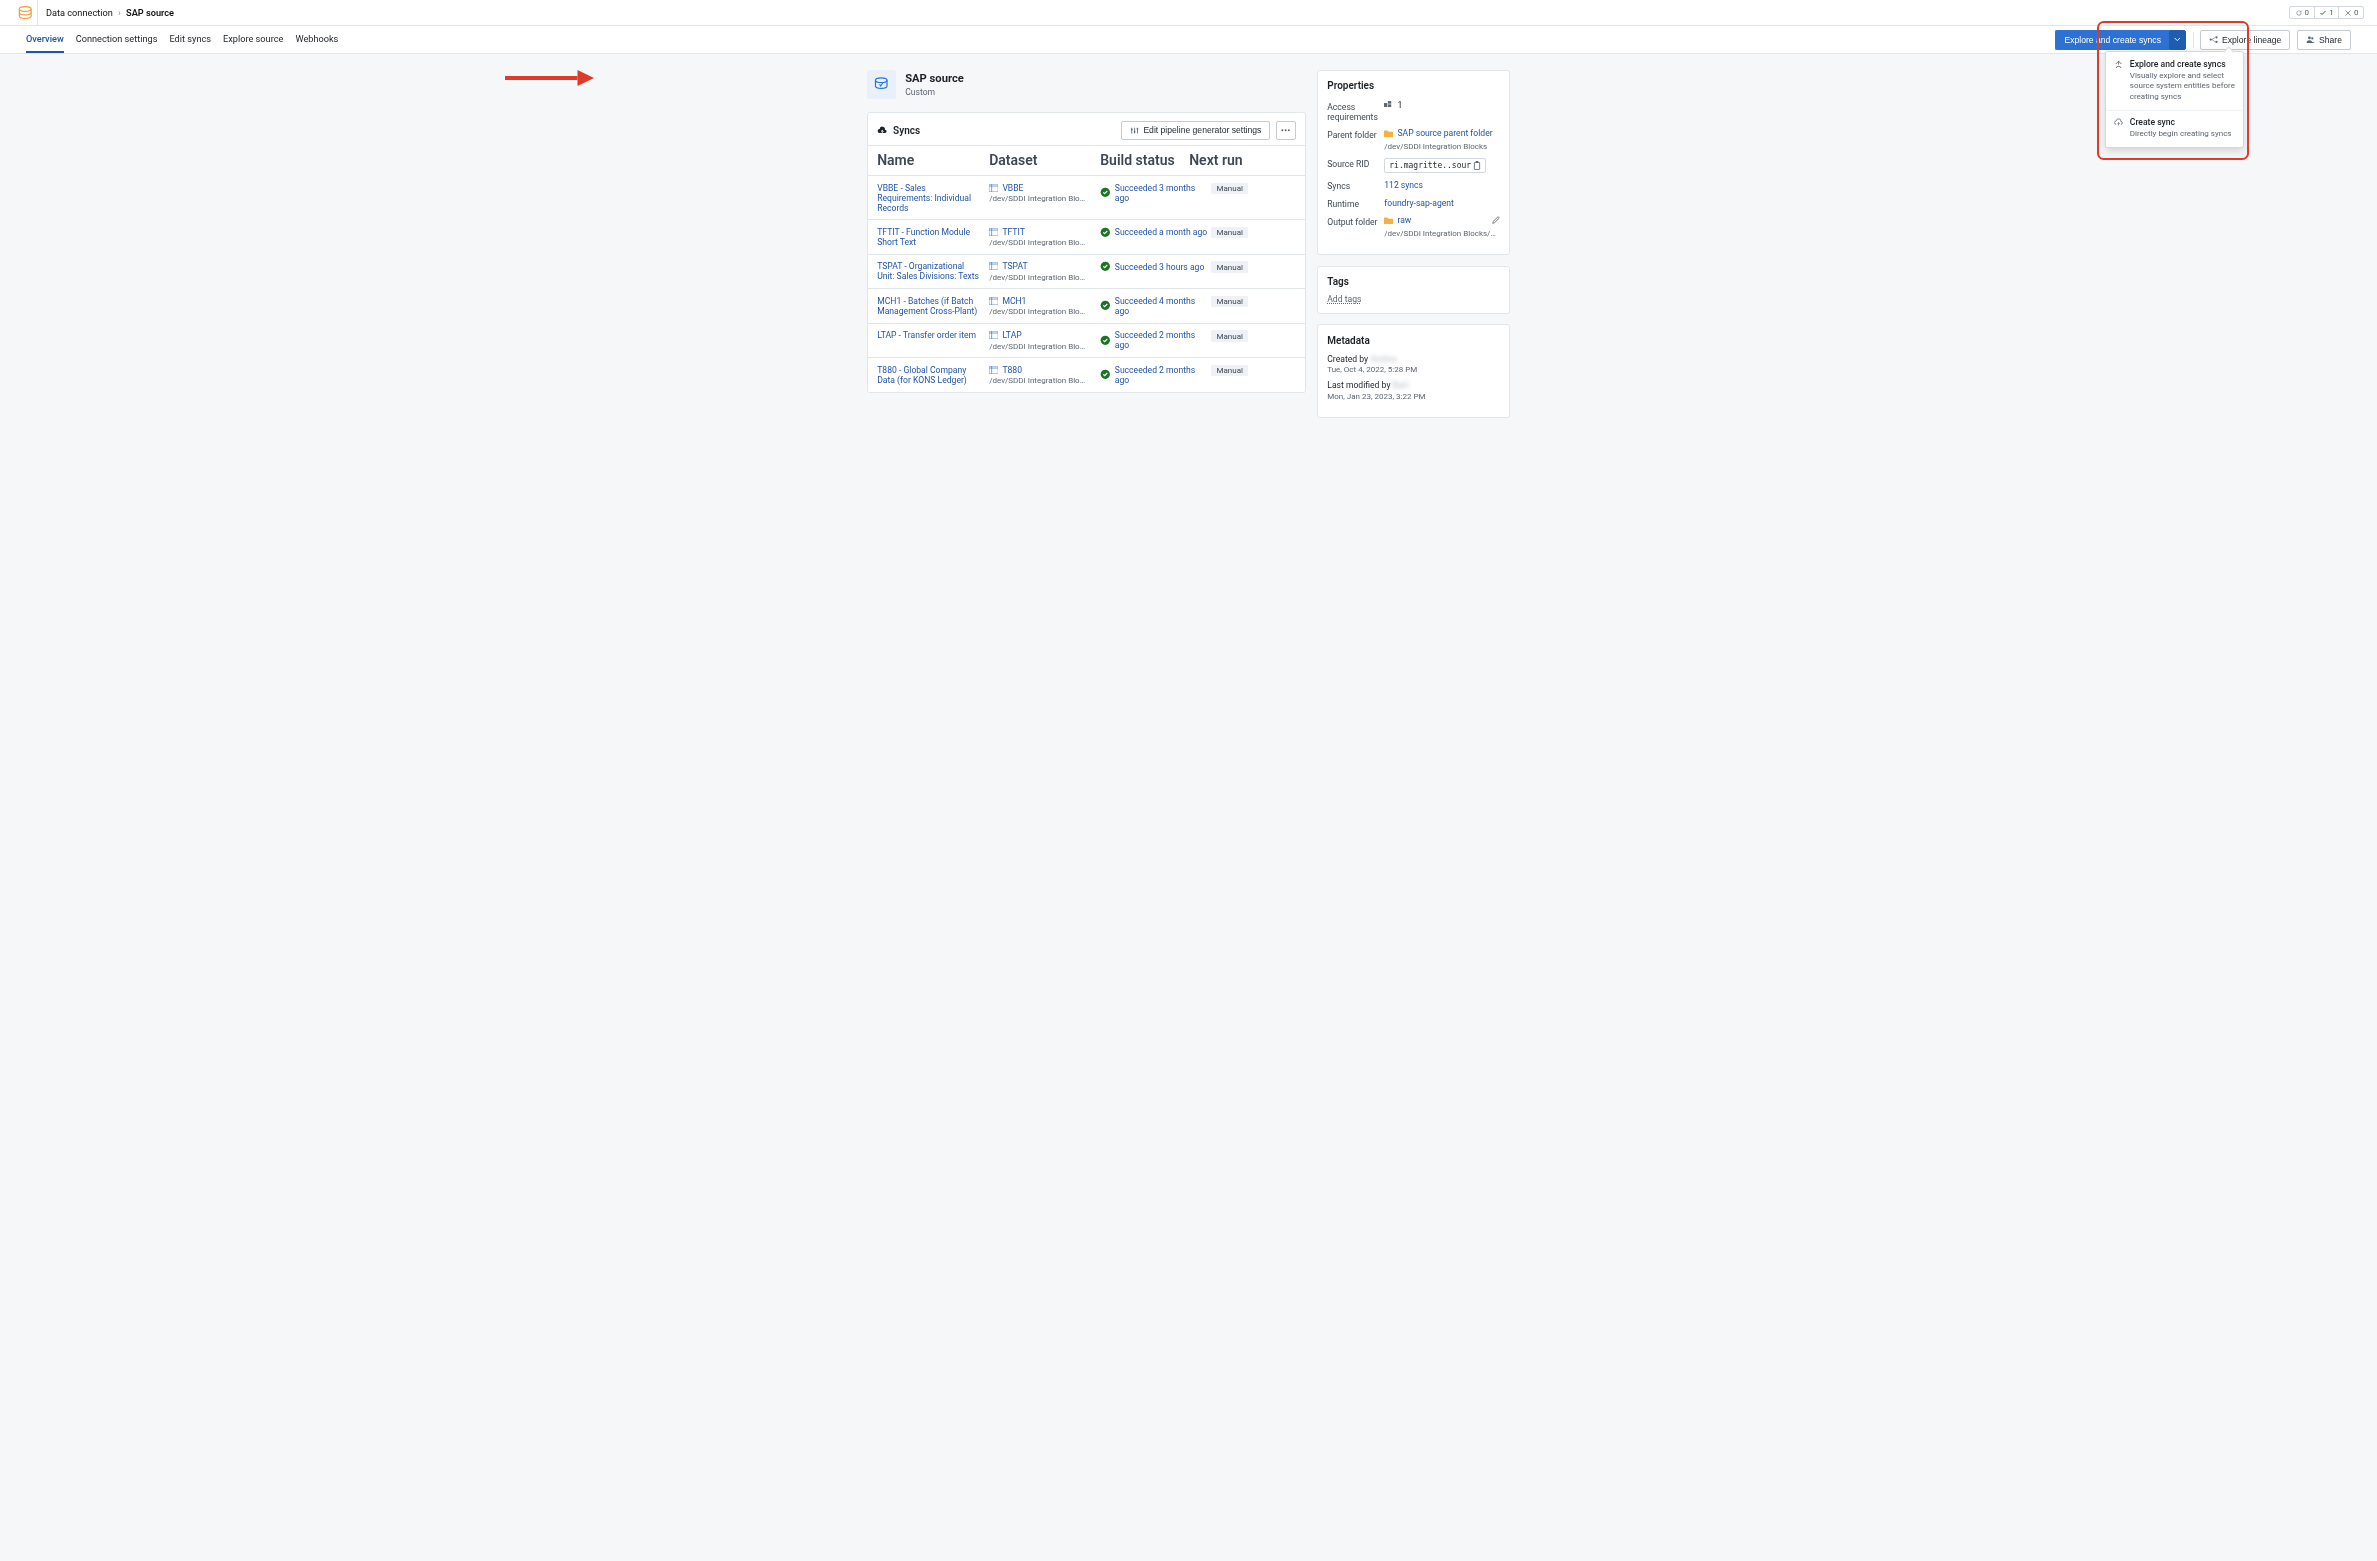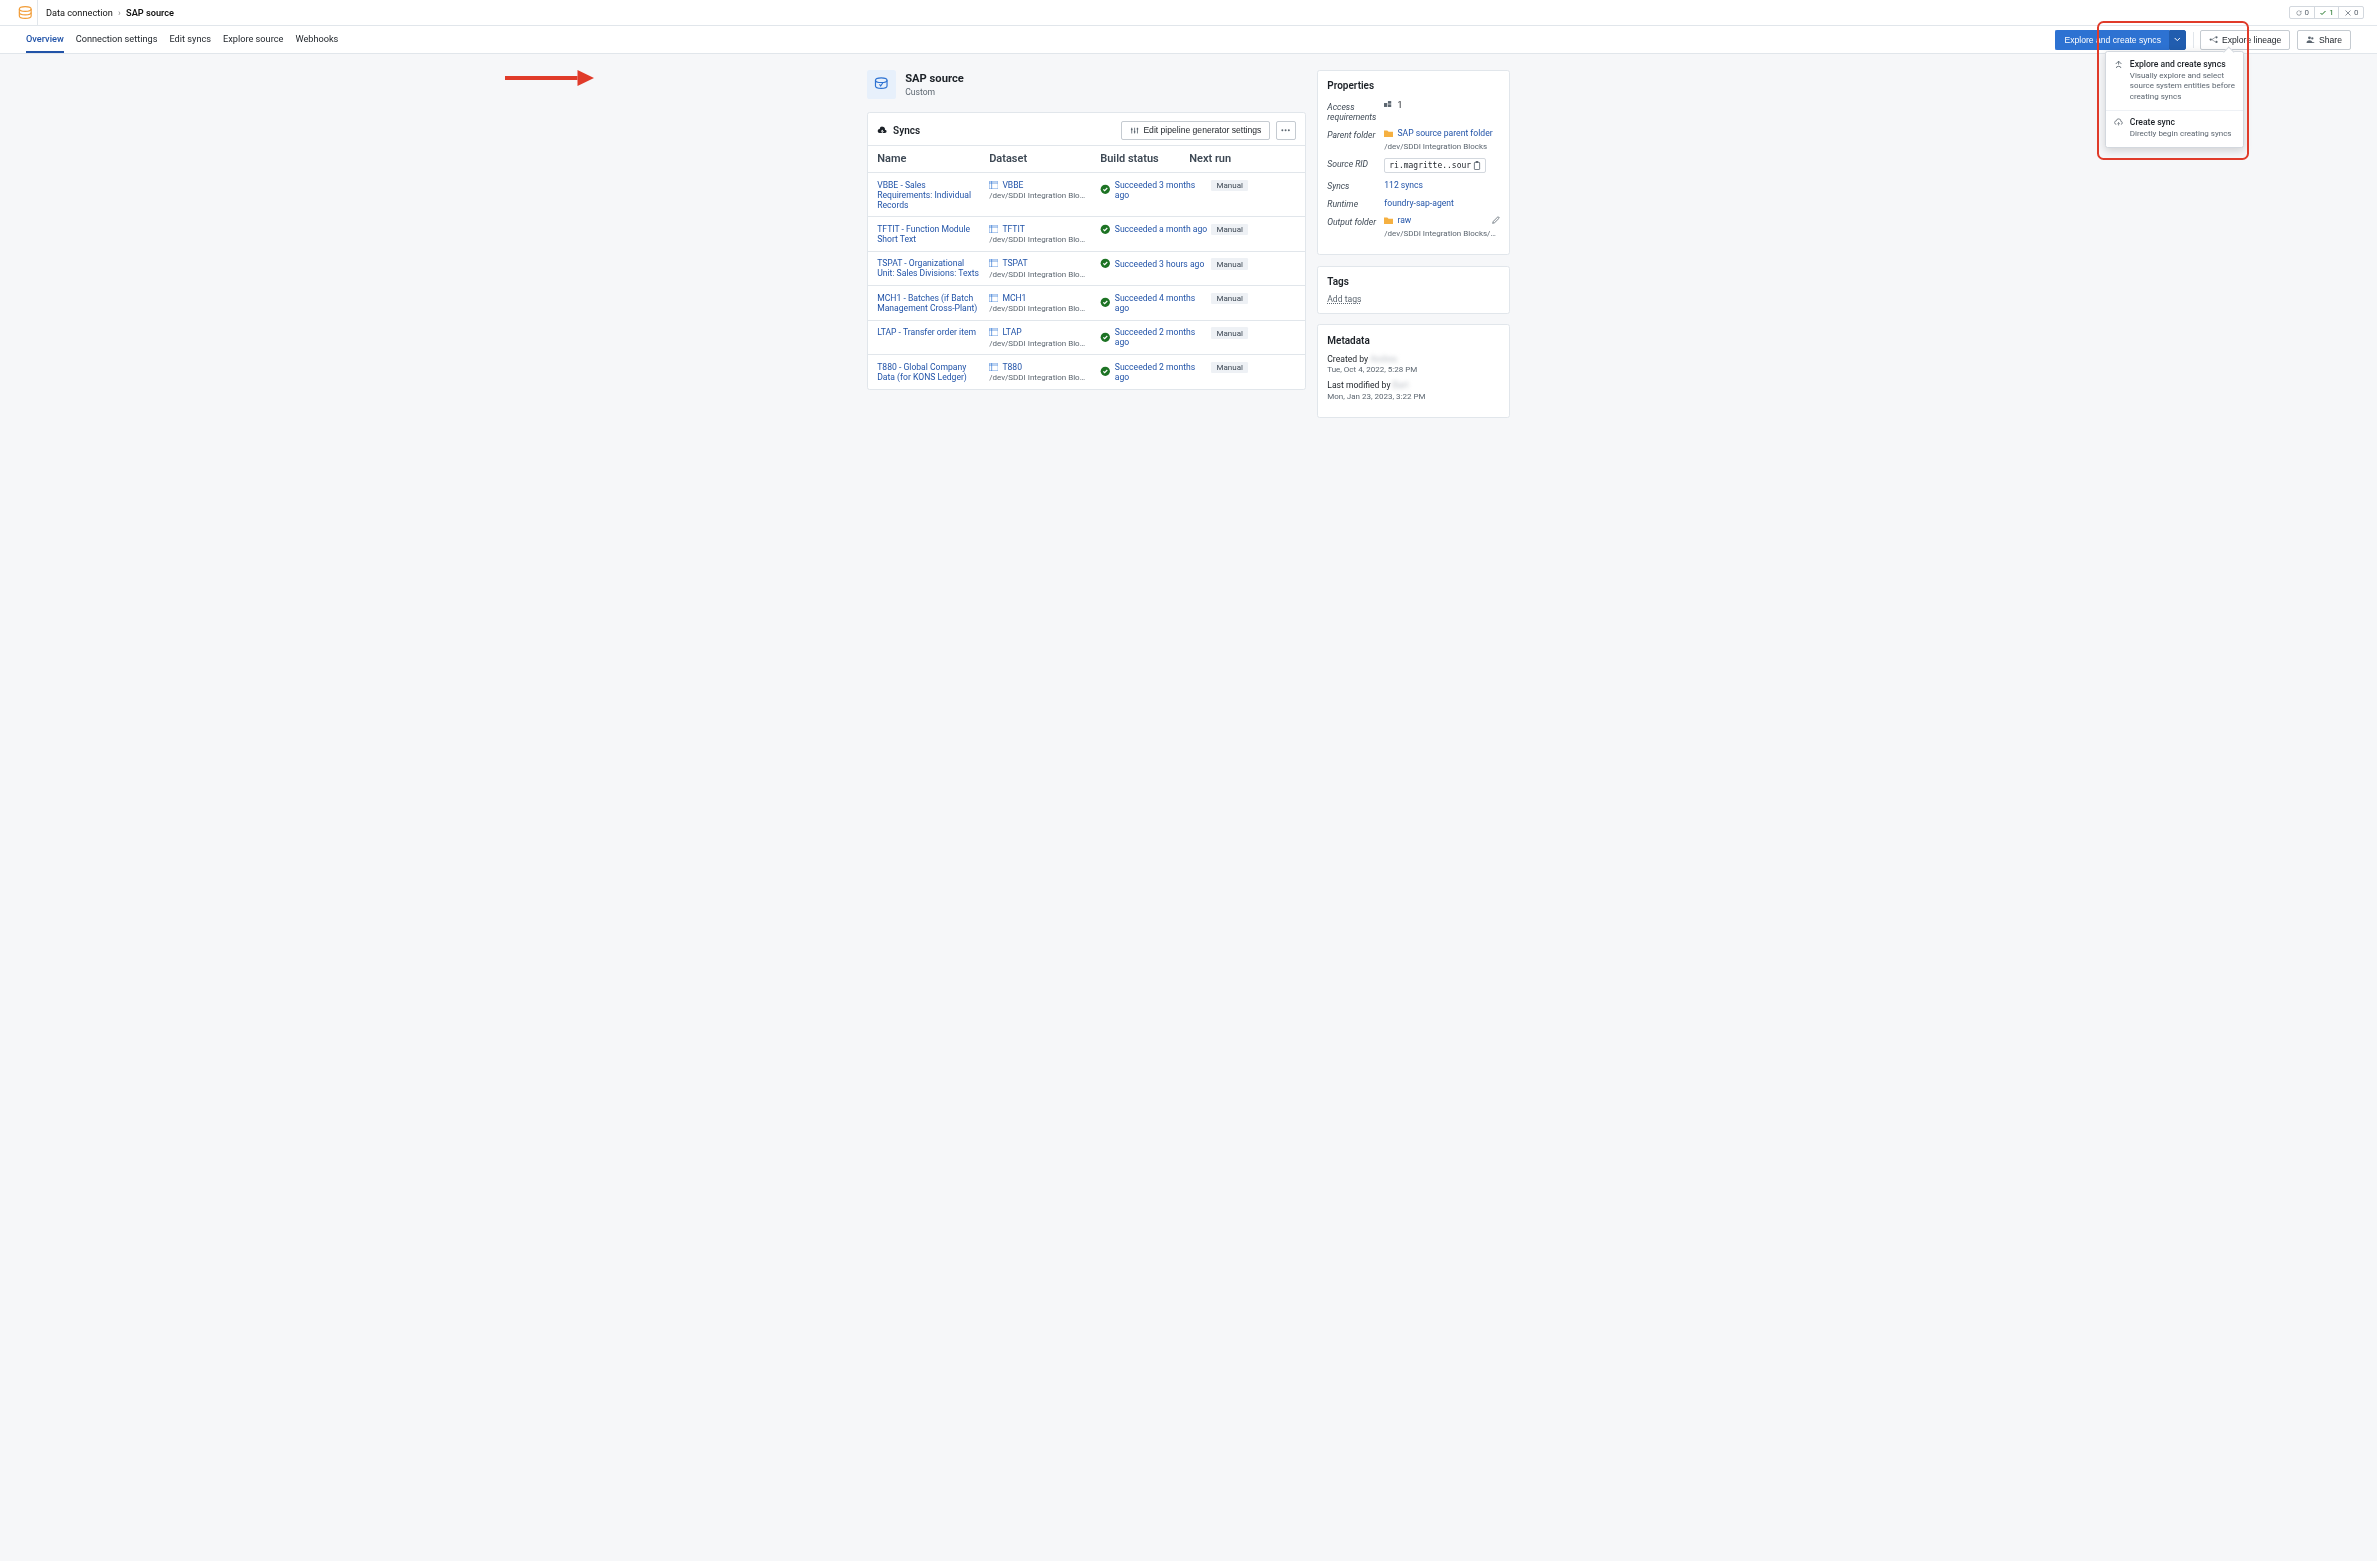--- a/index.html
+++ b/index.html
@@ -66,42 +66,42 @@
   .title-text h1{margin:0;font-size:11.2px;font-weight:700;}
   .title-text .sub{color:#5c6670;font-size:8.6px;margin-top:1.3px;}
 
   .panel{background:#fff;border:0.7px solid #e1e6eb;border-radius:2.6px;}
   .panel-header{display:flex;align-items:center;padding:8px 9.2px 5.3px;border-bottom:0.7px solid #e1e6eb;}
   .panel-header .ph-title{display:flex;align-items:center;gap:5.3px;font-weight:600;font-size:10px;}
   .panel-header .ph-right{margin-left:auto;display:flex;align-items:center;gap:5.3px;}
   .btn-sm{height:18.5px;font-size:8.6px;}
   .more-btn{width:20px;padding:0;justify-content:center;}
   
-  .table-head{display:flex;padding:6.6px 9.2px;border-bottom:0.7px solid #e1e6eb;color:#3d4854;font-weight:600;font-size:11px;}
+  .table-head{display:flex;padding:6.6px 9.2px;border-bottom:0.7px solid #e1e6eb;color:#3d4854;font-weight:600;font-size:14px;}
   .col-name{width:112px;}
   .col-dataset{width:111px;}
   .col-build{width:89px;}
   .col-next{flex:1;}
   .row{display:flex;padding:6.6px 9.2px;border-bottom:0.7px solid #e1e6eb;align-items:flex-start;}
   .row:last-child{border-bottom:none;}
   .row .name{width:112px;padding-right:6.6px;}
   .row .name a{color:#2153a8;text-decoration:none;}
   .row .dataset{width:111px;padding-right:6.6px;}
   .ds-top{display:flex;align-items:center;gap:4px;}
   .ds-top a{color:#2153a8;text-decoration:none;}
   .ds-path{color:#5c6670;font-size:8px;white-space:nowrap;overflow:hidden;text-overflow:ellipsis;width:99px;margin-top:1.3px;}
   .row .build{width:111px;display:flex;align-items:center;gap:4px;}
   .build .link{color:#2153a8;}
   .row .next{flex:1;}
   .badge{display:inline-block;background:#eef1f5;border-radius:1.3px;padding:1.3px 5.3px;font-size:8px;color:#3d4854;}
 
   .props{padding:9.2px;}
   .props h3{margin:0 0 9.2px 0;font-size:10px;font-weight:600;}
   .prop{display:flex;align-items:flex-start;margin-bottom:6.6px;font-size:8.6px;}
-  .prop .plabel{width:57px;color:#3d4854;flex-shrink:0;padding-top:1.3px;font-style:italic;}
+  .prop .plabel{width:57px;color:#3d4854;flex-shrink:0;padding-top:1.3px;}
   .prop .pval{flex:1;display:flex;align-items:center;gap:4px;flex-wrap:wrap;}
   .pval .sub{color:#5c6670;font-size:8px;width:100%;}
   .pval a{color:#2153a8;text-decoration:none;}
   .rid-box{display:flex;align-items:center;border:0.7px solid #d3d8de;border-radius:2px;background:#fff;padding:2px 4px;font-family:monospace;font-size:8px;width:102px;overflow:hidden;white-space:nowrap;}
   .copy-icon{cursor:pointer;color:#5c6670;flex-shrink:0;margin-left:2.6px;}
   .pencil{margin-left:auto;color:#5c6670;cursor:pointer;}
 
   .meta{padding:9.2px;}
   .meta h3{margin:0 0 8px 0;font-size:10px;font-weight:600;}
   .meta-item{margin-bottom:6.6px;}

